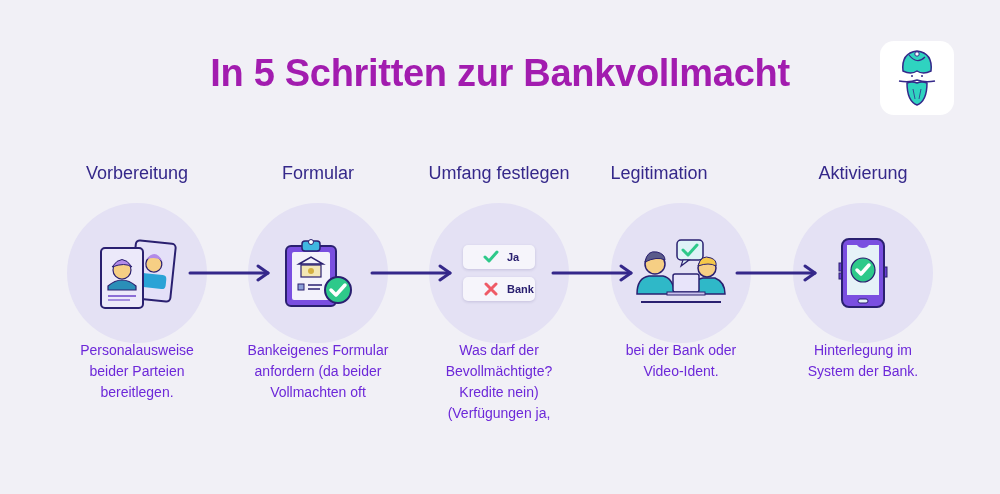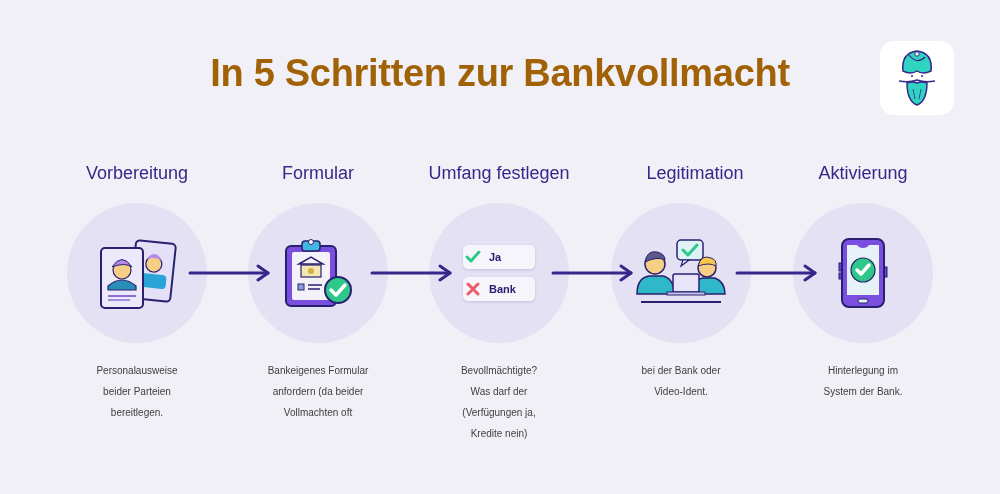--- a/index.html
+++ b/index.html
@@ -6,46 +6,46 @@
   html, body { width: 1000px; height: 494px; overflow: hidden; }
   body {
     background: #f1f0f6;
     font-family: "Liberation Sans", "DejaVu Sans", sans-serif;
     color: #35288a;
     position: relative;
   }
   .title {
     position: absolute; left: 0; top: 52px; width: 1000px;
     text-align: center; font-size: 38px; font-weight: bold;
-    color: #a16207; letter-spacing: -0.3px;
+    color: #a21caf; letter-spacing: -0.3px;
   }
   .logo {
     position: absolute; left: 880px; top: 41px; width: 74px; height: 74px;
     background: #ffffff; border-radius: 14px;
     display: flex; align-items: center; justify-content: center;
   }
   .step-title {
     position: absolute; top: 163px; width: 200px; text-align: center;
     font-size: 18px; font-weight: normal; color: #35288a;
   }
   .circle {
     position: absolute; top: 203px; width: 140px; height: 140px;
     border-radius: 50%; background: #e4e1f4;
     display: flex; align-items: center; justify-content: center;
   }
   .desc {
-    position: absolute; top: 360px; width: 180px; text-align: center;
-    font-size: 10px; line-height: 21px; color: #404040;
+    position: absolute; top: 340px; width: 180px; text-align: center;
+    font-size: 14px; line-height: 21px; color: #6d28d9;
   }
   .arrow { position: absolute; top: 264px; height: 18px; }
   .choice {
     display: flex; align-items: center; gap: 8px;
     background: #f6f5fb; border-radius: 5px;
     box-shadow: 0 1px 3px rgba(60,50,120,0.18);
-    width: 72px; height: 24px; padding-left: 2px;
+    width: 72px; height: 24px; padding-left: 20px;
     font-size: 11px; font-weight: bold; color: #2a2070;
   }
   .choices { display: flex; flex-direction: column; gap: 8px; }
 </style>
 </head>
 <body>
 
 <div class="title">In 5 Schritten zur Bankvollmacht</div>
 
 <div class="logo">
@@ -57,21 +57,21 @@
     <circle cx="27" cy="29" r="1" fill="#35288a"></circle>
     <path d="M4 34 Q14 36 22 33 Q30 36 40 34" fill="none" stroke="#35288a" stroke-width="1.5"></path>
     <path d="M12 36 Q12 54 22 58 Q32 54 32 36 Q27 34 22 36 Q17 34 12 36Z" fill="#2fd3c0" stroke="#35288a" stroke-width="1.5"></path>
     <path d="M18 42 L20 52 M26 42 L24 52" stroke="#35288a" stroke-width="0.8"></path>
   </svg>
 </div>
 
 <div class="step-title" style="left:37px">Vorbereitung</div>
 <div class="step-title" style="left:218px">Formular</div>
 <div class="step-title" style="left:399px">Umfang festlegen</div>
-<div class="step-title" style="left:595px">Legitimation</div>
+<div class="step-title" style="left:559px">Legitimation</div>
 <div class="step-title" style="left:763px">Aktivierung</div>
 
 <div class="circle" style="left:67px">
   <svg width="84" height="74" viewBox="0 0 84 74">
     <g transform="rotate(6 58 36)">
       <rect x="38" y="6" width="40" height="58" rx="4" fill="#e4e0f8" stroke="#2a2070" stroke-width="2"></rect>
       <rect x="46" y="38" width="26" height="14" rx="4" fill="#2aa3d6"></rect>
       <circle cx="58" cy="28" r="8" fill="#f6cf84" stroke="#2a2070" stroke-width="1.2"></circle>
       <path d="M50 24 Q58 12 66 24 Q60 20 50 24Z" fill="#b28ae8"></path>
     </g>
@@ -169,24 +169,24 @@
   <div>Personalausweise</div>
   <div>beider Parteien</div>
   <div>bereitlegen.</div>
 </div>
 <div class="desc" style="left:228px">
   <div>Bankeigenes Formular</div>
   <div>anfordern (da beider</div>
   <div>Vollmachten oft</div>
 </div>
 <div class="desc" style="left:409px">
+  <div>Was darf der</div>
   <div>Bevollmächtigte?</div>
-  <div>Was darf der</div>
+  <div>Kredite nein)</div>
   <div>(Verfügungen ja,</div>
-  <div>Kredite nein)</div>
 </div>
 <div class="desc" style="left:591px">
   <div>bei der Bank oder</div>
   <div>Video-Ident.</div>
 </div>
 <div class="desc" style="left:773px">
   <div>Hinterlegung im</div>
   <div>System der Bank.</div>
 </div>
 

